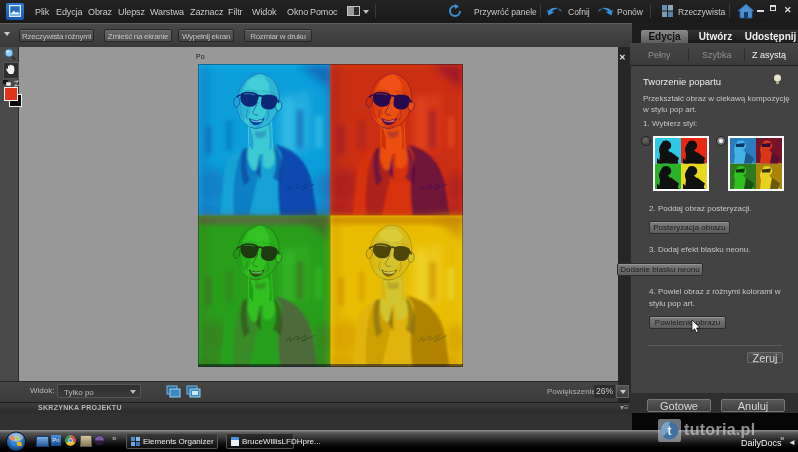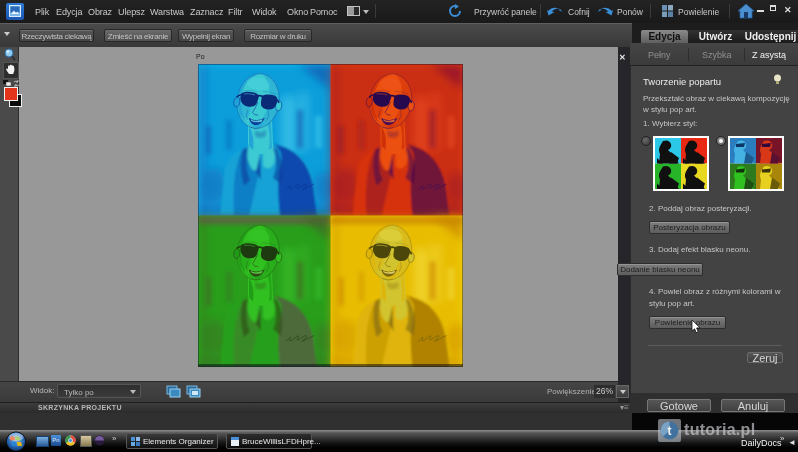--- a/index.html
+++ b/index.html
@@ -67,21 +67,21 @@
 <span class="mi" style="left:310px">Pomoc</span>
 <span class="abs" style="left:347px;top:6px;width:13px;height:10px;border:1px solid #c2c2c2;background:linear-gradient(90deg,#9a9a9a 0 6px,#2a2a2a 6px);box-sizing:border-box"></span>
 <span class="abs" style="left:363px;top:10px;width:0;height:0;border-left:3px solid transparent;border-right:3px solid transparent;border-top:4px solid #bbb"></span>
 <div class="sep" style="left:375px"></div>
 <div class="sep" style="left:540px"></div>
 <div class="sep" style="left:650px"></div>
 <div class="sep" style="left:729px"></div>
 <span class="tr" style="left:474px">Przywróć panele</span>
 <span class="tr" style="left:568px">Cofnij</span>
 <span class="tr" style="left:617px">Ponów</span>
-<span class="tr" style="left:678px">Powielenie</span>
+<span class="tr" style="left:678px">Rzeczywista</span>
 
 <svg class="abs" style="left:448px;top:4px" width="14" height="14" viewBox="0 0 14 14">
       <path d="M7 2 A5 5 0 1 0 12 7" fill="none" stroke="#3a8fd8" stroke-width="2"></path>
       <path d="M7 0 L11 2.5 L7 5 Z" fill="#3a8fd8"></path>
     </svg>
 <svg class="abs" style="left:546px;top:5px" width="17" height="12" viewBox="0 0 17 12">
       <path d="M2 6 Q7 0.5 14 4 Q10 2.5 5.5 6.5 L8.5 7 L2.5 10.5 L0.8 4.2 Z" fill="#3a8fd8"></path>
       <path d="M14 4 Q15.5 5 15.8 7 Q14.5 5.5 12.5 5 Z" fill="#3a8fd8"></path>
     </svg>
 <svg class="abs" style="left:597px;top:5px" width="17" height="12" viewBox="0 0 17 12">
@@ -97,21 +97,21 @@
 <svg class="abs" style="left:737px;top:3px" width="18" height="16" viewBox="0 0 18 16">
       <path d="M9 1 L17 8 L15 8 L15 15 L3 15 L3 8 L1 8 Z" fill="#4a90d0" stroke="#2a60a0" stroke-width="0.8"></path>
       <rect x="7" y="9" width="4" height="6" fill="#1a3a6a"></rect>
     </svg>
 <span class="abs" style="left:757px;top:10px;width:7px;height:2px;background:#ddd"></span>
 <span class="abs" style="left:770px;top:5px;width:6px;height:6px;border:1px solid #ddd;border-top-width:2px;box-sizing:border-box"></span>
 <span class="abs" style="left:784px;top:5px;color:#ddd;font-size:9px;font-weight:bold">✕</span>
 
 <div class="abs" id="toolbar"></div>
 <span class="abs" style="left:4px;top:32px;width:0;height:0;border-left:3px solid transparent;border-right:3px solid transparent;border-top:4px solid #ccc"></span>
-<div class="tbtn" style="left:19px;width:75px">Rzeczywista ciekawą</div>
+<div class="tbtn" style="left:19px;width:75px">Rzeczywista różnymi</div>
 <div class="tbtn" style="left:104px;width:68px;background:linear-gradient(#6a6a6a,#525252)">Zmieść na ekranie</div>
 <div class="tbtn" style="left:178px;width:56px">Wypełnij ekran</div>
 <div class="tbtn" style="left:244px;width:68px">Rozmiar w druku</div>
 <div class="abs" id="tabzone"></div>
 <div class="tab" id="tab-e">Edycja</div>
 <div class="tab" id="tab-u">Utwórz</div>
 <div class="tab" id="tab-s">Udostępnij</div>
 
 <div class="abs" id="toolcol"></div>
 <div class="abs" id="canvas"></div>
@@ -384,21 +384,21 @@
       <path d="M1 5.5 A4.5 4.5 0 0 1 10 5.5" fill="#8a6ab8" opacity="0.8"></path>
     </svg>
 <span class="abs" style="left:112px;top:434px;color:#ccc;font-size:8px">»</span>
 
 <div class="tkbtn" style="left:126px;width:92px"><svg style="position:absolute;left:4px;top:3px" width="9" height="9" viewBox="0 0 9 9">
         <rect width="4" height="4" fill="#4a90d8"></rect>
         <rect x="5" width="4" height="4" fill="#8ab8e8"></rect>
         <rect y="5" width="4" height="4" fill="#6aa8e0"></rect>
         <rect x="5" y="5" width="4" height="4" fill="#3a78c0"></rect>
       </svg><span style="margin-left:16px">Elements Organizer</span></div>
-<div class="tkbtn" style="left:226px;width:86px;background:linear-gradient(#2e2e2e,#0a0a0a)"><svg style="position:absolute;left:4px;top:3px" width="8" height="9" viewBox="0 0 8 9">
+<div class="tkbtn" style="left:226px;width:68px;background:linear-gradient(#2e2e2e,#0a0a0a)"><svg style="position:absolute;left:4px;top:3px" width="8" height="9" viewBox="0 0 8 9">
         <rect width="8" height="9" fill="#e8f0f8"></rect>
         <rect width="8" height="3" fill="#4a90d8"></rect>
       </svg><span style="margin-left:15px">BruceWillisLFDHpre...</span></div>
 
 <div class="abs" style="left:658px;top:419px;width:23px;height:23px;background:rgba(200,210,220,0.55);border-radius:2px"></div>
 <svg class="abs" style="left:659px;top:420px" width="21" height="21" viewBox="0 0 21 21">
       <circle cx="10.5" cy="10.5" r="9" fill="#41719e"></circle>
       <path d="M10.5 1.5 A9 9 0 0 0 4 16.5 L10.5 10.5 Z" fill="#7aa2c4"></path>
       <text x="10.5" y="15" font-size="12" font-family="Liberation Sans" font-weight="bold" fill="#f0f0f0" text-anchor="middle">t</text>
     </svg>

